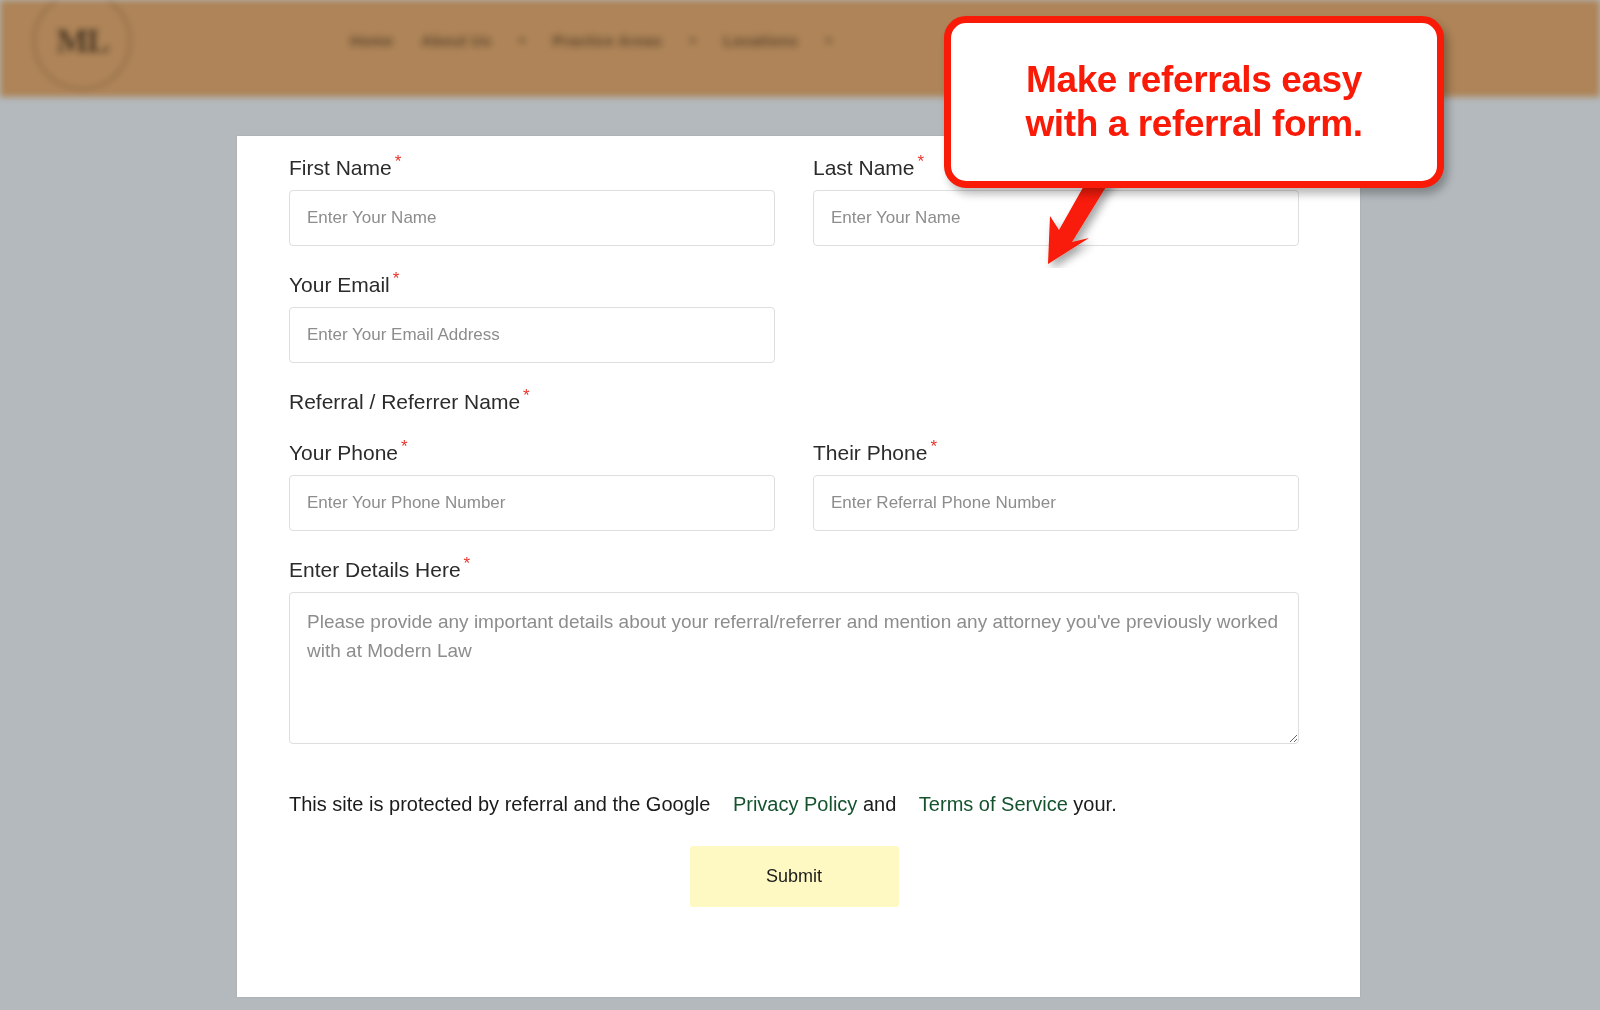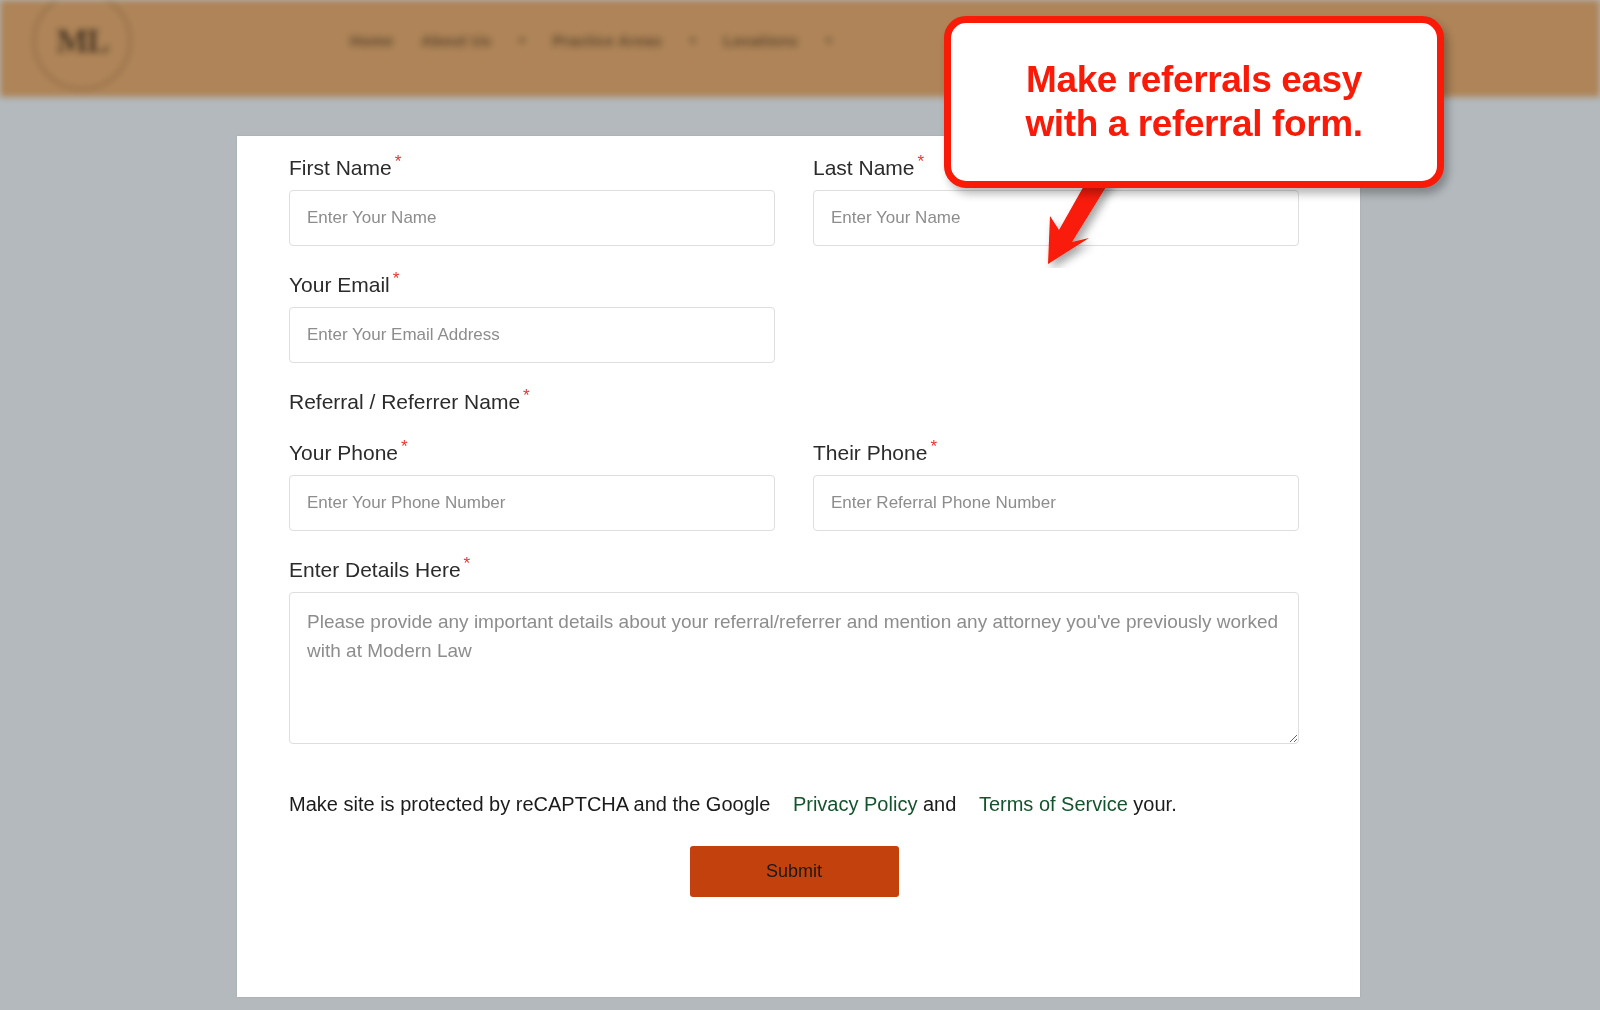--- a/index.html
+++ b/index.html
@@ -152,22 +152,22 @@
     margin-left: 17px;
   }
 
   .submit-wrap {
     margin-top: 28px;
     display: flex;
     justify-content: center;
   }
   .submit-button {
     width: 209px;
-    height: 51px;
-    background: #c2410c;
+    height: 61px;
+    background: #fef9c3;
     border: none;
     border-radius: 3px;
     font-size: 18px;
     font-family: "Liberation Sans", sans-serif;
     color: #1a1a1a;
     cursor: pointer;
   }
 
   
   .callout {
@@ -289,21 +289,21 @@
         <div class="col-full">
           <div class="field">
             <label class="field-label">
               <span>Enter Details Here</span><span class="req">*</span>
             </label>
             <textarea class="text-area" placeholder="Please provide any important details about your referral/referrer and mention any attorney you've previously worked with at Modern Law" style=""></textarea>
           </div>
         </div>
       </div>
 
-      <div class="recaptcha-note"><span>Make site is protected by reCAPTCHA and the Google </span><a href="#">Privacy Policy</a><span> and </span><a href="#">Terms of Service</a><span> your.</span></div>
+      <div class="recaptcha-note"><span>This site is protected by referral and the Google </span><a href="#">Privacy Policy</a><span> and </span><a href="#">Terms of Service</a><span> your.</span></div>
 
       <div class="submit-wrap">
         <button class="submit-button">Submit</button>
       </div>
 
     </div>
   </div>
 
   <svg class="callout-arrow" viewBox="0 0 130 100">
     <defs>

